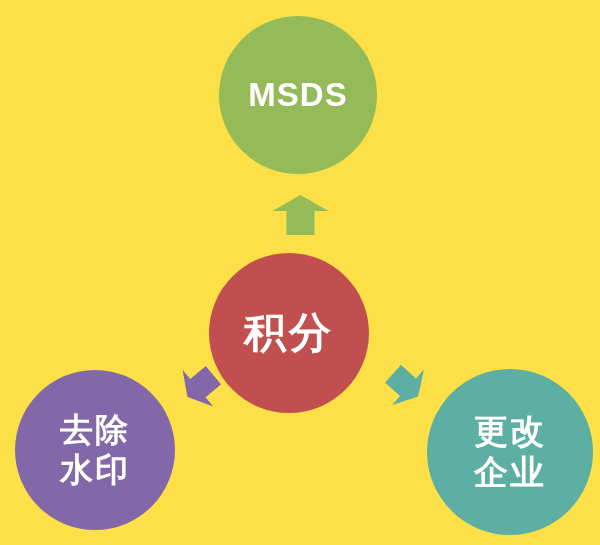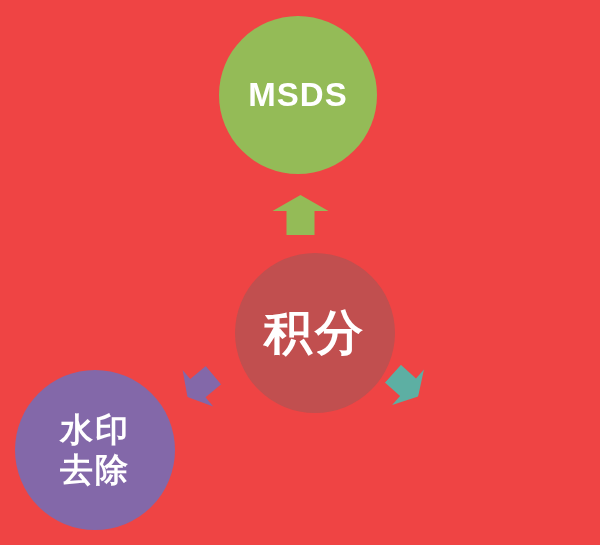--- a/index.html
+++ b/index.html
@@ -5,21 +5,21 @@
   html, body {
     margin: 0;
     padding: 0;
     background: #ffffff;
     font-family: "Liberation Sans", "DejaVu Sans", sans-serif;
   }
   .canvas {
     position: relative;
     width: 600px;
     height: 545px;
-    background: #ef4444;
+    background: #fde047;
     overflow: hidden;
   }
   .circle {
     position: absolute;
     border-radius: 50%;
     display: flex;
     flex-direction: column;
     align-items: center;
     justify-content: center;
     color: #ffffff;
@@ -29,23 +29,23 @@
   }
   .circle .line { white-space: nowrap; }
 
   .node-top {
     left: 219px; top: 16px;
     width: 158px; height: 158px;
     font-size: 33px;
     letter-spacing: 1px;
   }
   .node-center {
-    left: 235px; top: 253px;
+    left: 209px; top: 253px;
     width: 160px; height: 160px;
-    font-size: 48px;
+    font-size: 42px;
     letter-spacing: 3px;
   }
   .node-bottom-left {
     left: 15px; top: 370px;
     width: 160px; height: 160px;
     font-size: 33px;
     letter-spacing: 2px;
   }
   .node-bottom-right {
     left: 427px; top: 369px;
@@ -70,24 +70,28 @@
 
   <div class="circle node-top" style="background-color: rgb(148, 187, 87);">
     <div class="line">MSDS</div>
   </div>
 
   <div class="circle node-center" style="background-color: rgb(193, 79, 79);">
     <div class="line">积分</div>
   </div>
 
   <div class="circle node-bottom-left" style="background-color: rgb(131, 104, 169);">
+    <div class="line">去除</div>
     <div class="line">水印</div>
-    <div class="line">去除</div>
   </div>
 
+  <div class="circle node-bottom-right" style="background-color: rgb(93, 175, 163);">
+    <div class="line">更改</div>
+    <div class="line">企业</div>
+  </div>
 
   <svg class="arrow arrow-up" viewBox="0 0 56 40" aria-hidden="true">
     <polygon points="28,0 56,16 42,16 42,40 14,40 14,16 0,16" fill="#94bb57"></polygon>
   </svg>
 
   <svg class="arrow arrow-left" viewBox="0 0 56 40" aria-hidden="true">
     <polygon points="28,0 56,16 42,16 42,40 14,40 14,16 0,16" fill="#8368a9"></polygon>
   </svg>
 
   <svg class="arrow arrow-right" viewBox="0 0 56 40" aria-hidden="true">

